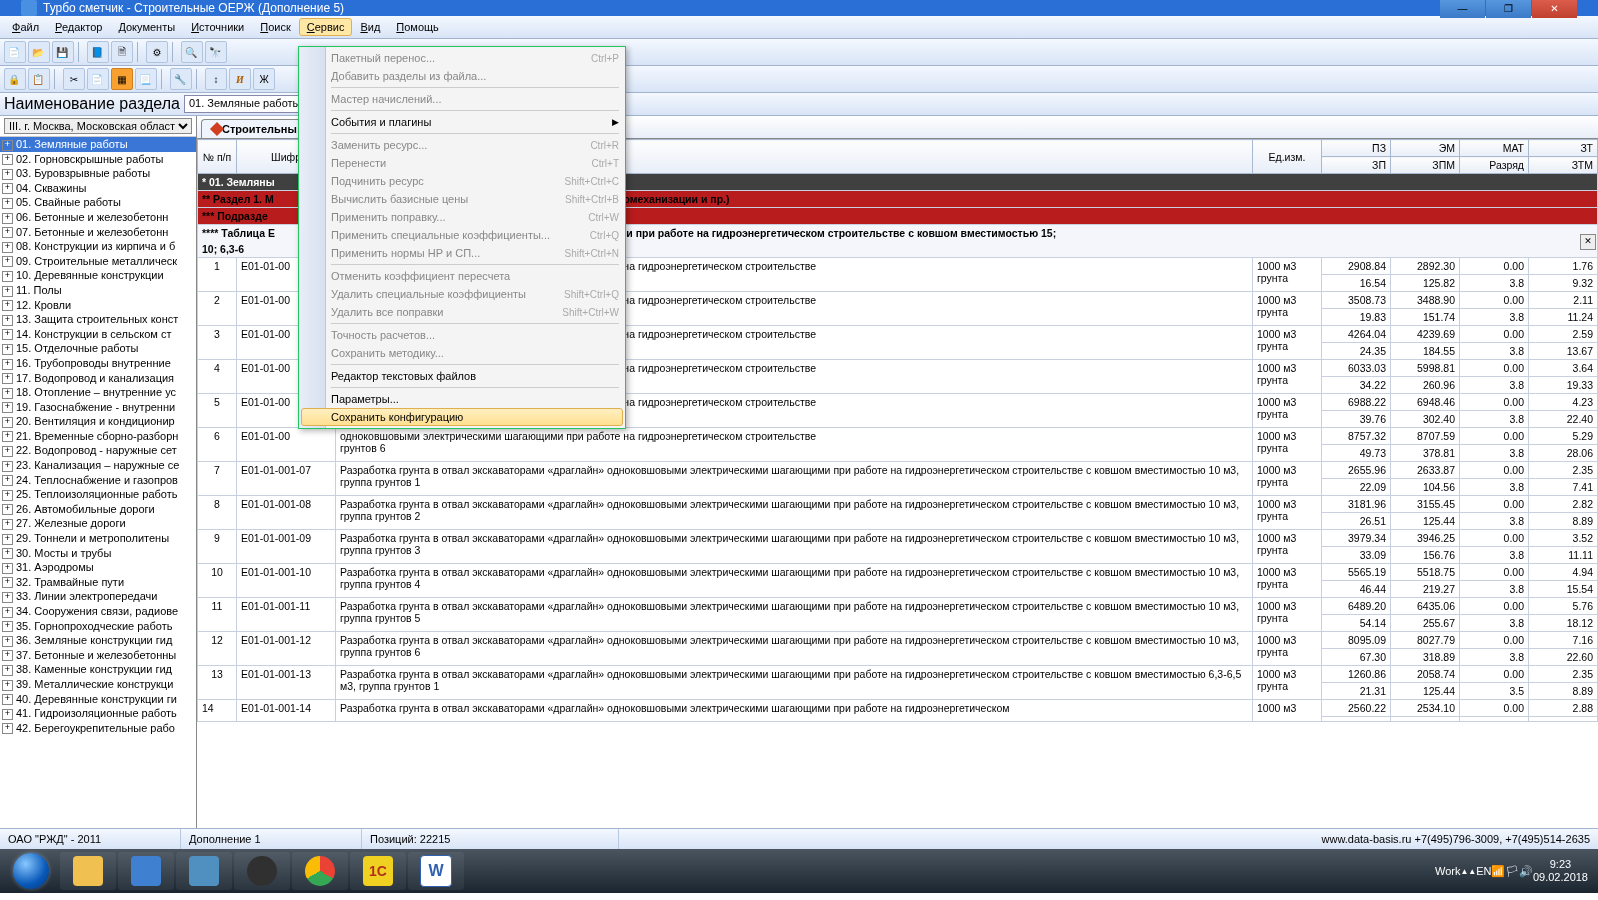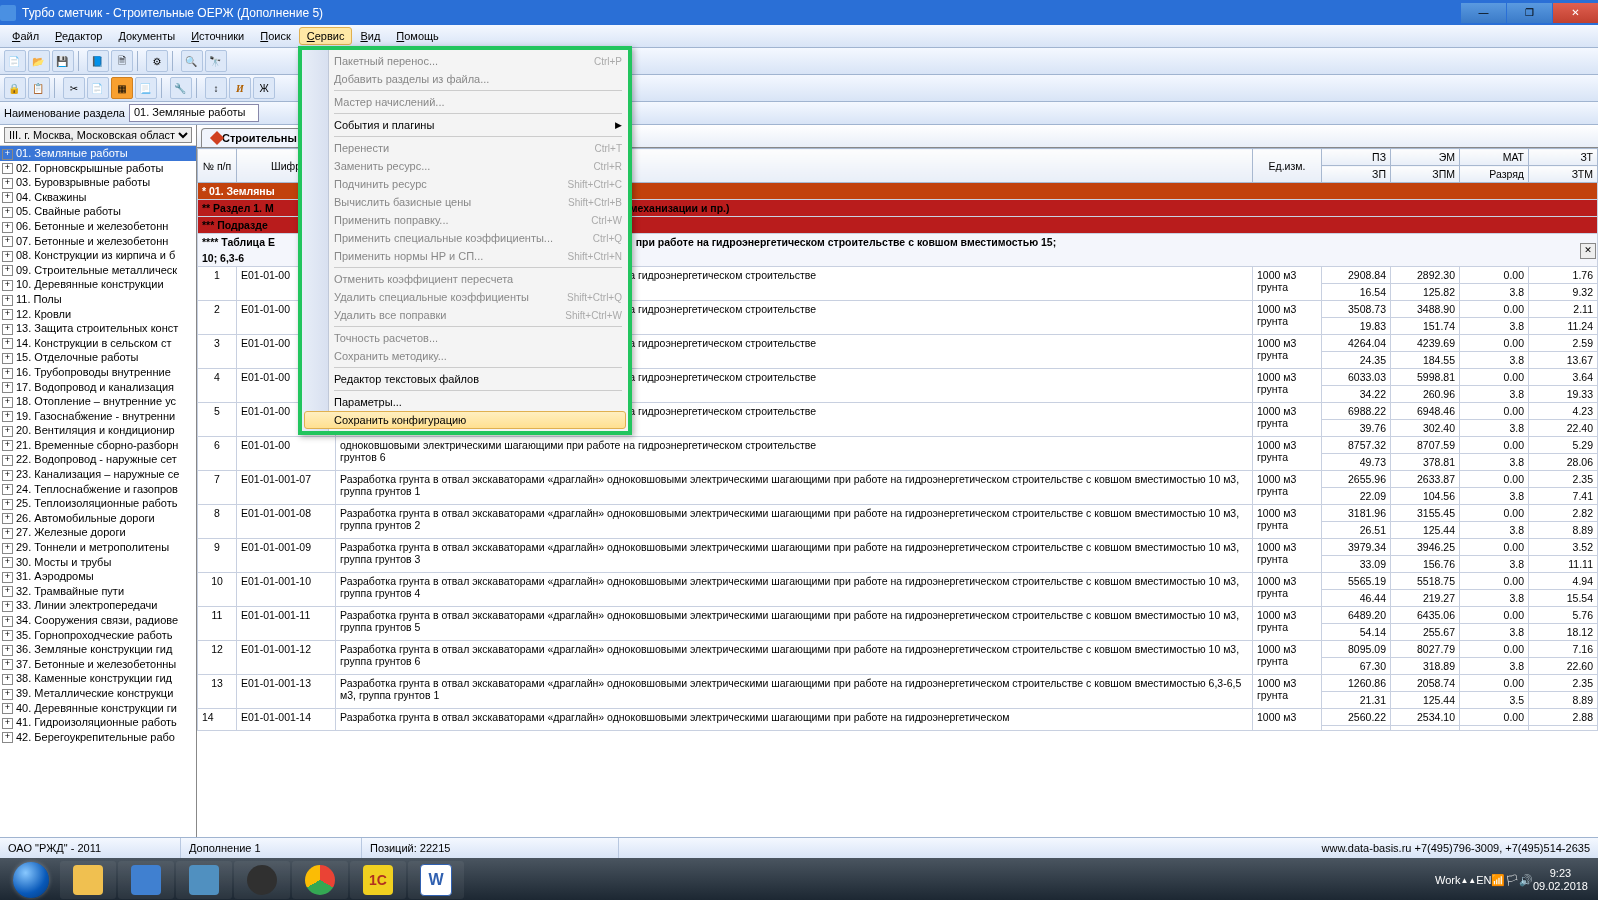--- a/index.html
+++ b/index.html
@@ -1,55 +1,55 @@
 <!DOCTYPE html>
 <html><head>
 <meta charset="utf-8">
 <style>
 html,body{margin:0;padding:0;font-family:Tahoma,Arial,sans-serif;font-size:11px;color:#000;background:#fff;overflow:hidden;width:1598px;height:900px}
-.titlebar{height:25px;background:linear-gradient(#2a6fd6,#2a6fd6);display:flex;align-items:center;color:#fff;padding:0 0;position:relative}
+.titlebar{height:16px;background:linear-gradient(#2a6fd6,#2a6fd6);display:flex;align-items:center;color:#fff;padding:0 21px;position:relative}
 .titlebar .icon{width:16px;height:16px;background:#4a90e2;margin-right:6px;border-radius:2px}
 .titlebar .title{flex:1;font-size:12px}
 .titlebar .winbtns{display:flex;gap:1px}
 .winbtn{width:45px;height:20px;background:linear-gradient(#5a9ae0,#3a7ac8);display:flex;align-items:center;justify-content:center;color:#000;font-size:10px;cursor:pointer}
 .winbtn.close{background:linear-gradient(#e06050,#c04030);color:#fff}
 .menubar{height:22px;background:linear-gradient(#f4f8ff,#d8e4f6);display:flex;align-items:center;padding:0 4px;border-bottom:1px solid #a0b4d0}
 .menuitem{padding:3px 8px;cursor:pointer;position:relative}
 .menuitem.active{background:#ffe8a6;border:1px solid #e0b050;padding:2px 7px;border-radius:3px}
 .toolbar{height:26px;background:linear-gradient(#f4f8ff,#d8e4f6);border-bottom:1px solid #a0b4d0;display:flex;align-items:center;padding:0 4px;gap:2px}
 .tbtn{width:20px;height:20px;background:#dde8f8;border:1px solid #b0c4e0;border-radius:2px;cursor:pointer;display:flex;align-items:center;justify-content:center;font-size:10px}
 .tbtn.orange{background:#f8a030;border-color:#d08020}
 .tbtn.letter{font-style:italic;font-weight:bold;color:#b06000;font-family:Georgia,serif}
 .tsep{width:4px;height:20px;border-left:1px solid #a0b4d0;margin:0 2px}
 .fieldbar{height:22px;background:linear-gradient(#f4f8ff,#d8e4f6);border-bottom:1px solid #a0b4d0;display:flex;align-items:center;padding:0 4px;gap:4px}
-.fieldbar .label{font-size:11px}
+.fieldbar .label{font-size:16px}
 .fieldbar .field{background:#fff;border:1px solid #88a;padding:1px 4px;min-width:120px;height:14px}
 .body{display:flex;height:calc(100% - 28px - 22px - 26px - 26px - 22px - 20px - 44px);position:relative}
 .sidebar{width:196px;border-right:1px solid #888;overflow:hidden;background:#fff;display:flex;flex-direction:column}
 .sidehead{background:#fff;border-bottom:1px solid #ccc;padding:2px 4px;display:flex;align-items:center}
 .sidehead select{width:100%;font-size:11px;border:1px solid #888}
 .tree{flex:1;overflow:auto;font-size:11px}
 .treeitem{padding:1px 2px;white-space:nowrap;cursor:pointer}
 .treeitem .plus{display:inline-block;width:9px;height:9px;border:1px solid #888;text-align:center;line-height:7px;font-size:9px;margin-right:3px;vertical-align:middle}
 .treeitem.selected{background:#3a76d6;color:#fff}
 .main{flex:1;display:flex;flex-direction:column;overflow:hidden;position:relative}
 .tabbar{height:22px;background:linear-gradient(#fff,#e8eef8);border-bottom:1px solid #888;display:flex;align-items:end;padding-left:4px}
 .tab{padding:3px 10px;border:1px solid #888;border-bottom:none;border-radius:4px 4px 0 0;background:#f0f4fc;font-weight:bold;display:flex;align-items:center;gap:0}
 .tab .ticon{width:10px;height:10px;background:#d04020;transform:rotate(45deg)}
 .grid{flex:1;overflow:auto;position:relative}
 table{border-collapse:collapse;width:100%;font-size:10.5px}
 th{background:linear-gradient(#fdfdfd,#e8eef8);border:1px solid #a8b8d0;padding:2px 4px;font-weight:normal;text-align:center;position:sticky;top:0}
 th.right{text-align:right}
 td{border:1px solid #c8d0e0;padding:2px 4px;vertical-align:top}
 td.num{text-align:right}
-tr.section td{background:#c2410c;color:#fff;font-weight:bold}
+tr.section td{background:#404040;color:#fff;font-weight:bold}
 tr.subsection td{background:#b91c1c;font-weight:bold}
 tr.tablehead td{background:#f4f6fc;font-weight:bold}
 tr.datarow td{background:#fff}
-.dropdown{position:absolute;left:298px;top:46px;width:322px;background:#f4f4f4;border:4px solid #22c55e;box-shadow:2px 2px 6px rgba(0,0,0,0.3);z-index:100;padding:2px}
+.dropdown{position:absolute;left:298px;top:46px;width:322px;background:#f4f4f4;border:1px solid #22c55e;box-shadow:2px 2px 6px rgba(0,0,0,0.3);z-index:100;padding:2px}
 .dd-item{display:flex;align-items:center;padding:3px 4px 3px 30px;cursor:pointer;position:relative}
 .dd-item.disabled{color:#888}
 .dd-item .sc{margin-left:auto;color:#666;font-size:10px}
 .dd-item.disabled .sc{color:#aaa}
 .dd-item.hover{background:linear-gradient(#ffefc0,#ffe090);border:1px solid #e0b050;border-radius:3px;padding:2px 3px 2px 29px}
 .dd-item .arrow{margin-left:auto;font-size:9px}
 .dd-sep{height:1px;background:#ccc;margin:2px 4px 2px 30px}
 .dd-iconstrip{position:absolute;left:0;top:0;bottom:0;width:26px;background:linear-gradient(90deg,#e8eef8,#d8e0f0);border-right:1px solid #c0c8d8}
 .statusbar{height:20px;background:linear-gradient(#f4f8ff,#d8e4f6);border-top:1px solid #a0b4d0;display:flex;align-items:center;font-size:11px}
 .statusbar .cell{padding:0 8px;border-right:1px solid #b8c8e0;height:100%;display:flex;align-items:center}
@@ -461,26 +461,26 @@
     <div class="dd-item disabled">
       <span>Мастер начислений...</span>
     </div>
     <div class="dd-sep"></div>
     <div class="dd-item">
       <span>События и плагины</span>
       <span class="arrow">▶</span>
     </div>
     <div class="dd-sep"></div>
     <div class="dd-item disabled">
+      <span>Заменить ресурс...</span>
+      <span class="sc">Ctrl+R</span>
+    </div>
+    <div class="dd-item disabled">
       <span>Перенести</span>
       <span class="sc">Ctrl+T</span>
-    </div>
-    <div class="dd-item disabled">
-      <span>Заменить ресурс...</span>
-      <span class="sc">Ctrl+R</span>
     </div>
     <div class="dd-item disabled">
       <span>Подчинить ресурс</span>
       <span class="sc">Shift+Ctrl+C</span>
     </div>
     <div class="dd-item disabled">
       <span>Вычислить базисные цены</span>
       <span class="sc">Shift+Ctrl+B</span>
     </div>
     <div class="dd-item disabled">

